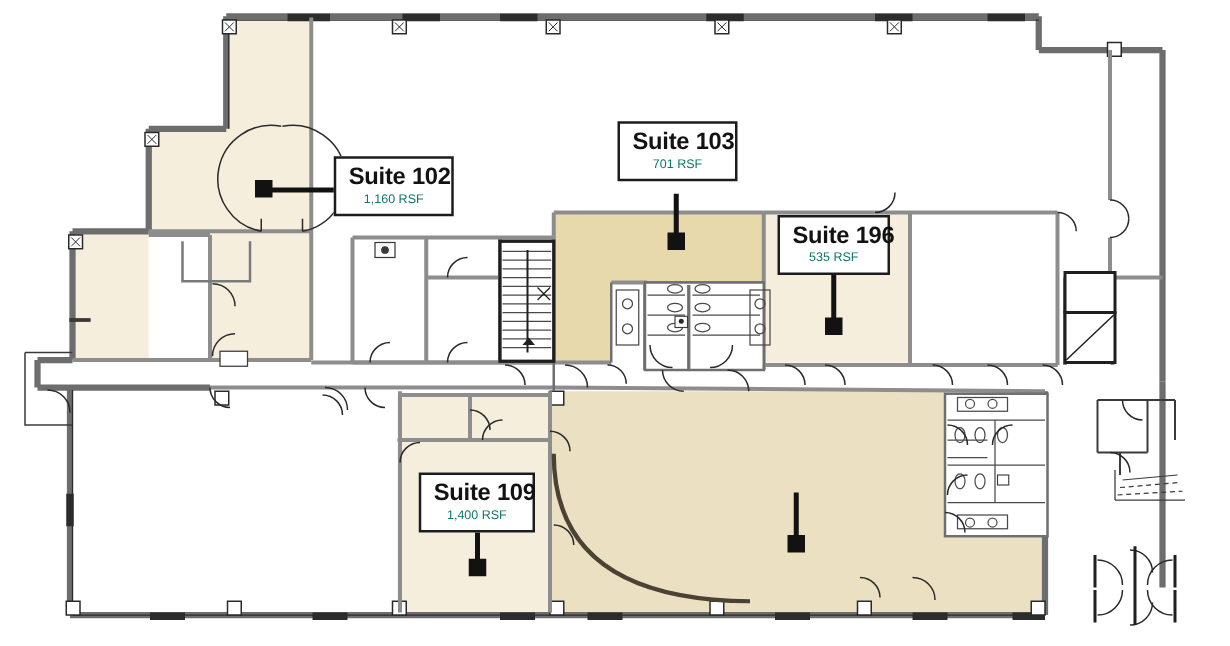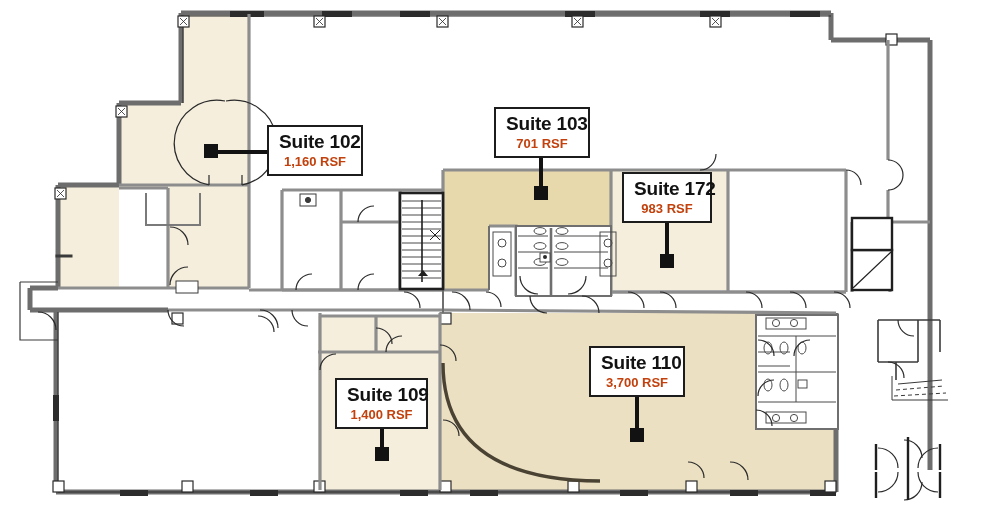--- a/index.html
+++ b/index.html
@@ -38,25 +38,24 @@
   .callout .c-title {
     display: block;
     font-size: 19px;
     font-weight: bold;
     color: #121212;
     letter-spacing: -0.2px;
     white-space: nowrap;
   }
   .callout .c-sub {
     display: block;
-    font-size: 13px;
-    color: #c2410c;
+    font-size: 10px;
+    color: #0f766e;
     margin-top: 4px;
     white-space: nowrap;
-    font-weight: bold;
   }
   .leader {
     position: absolute;
     background: #121212;
     z-index: 35;
   }
   .leader.vert { width: 4px; }
   .leader.horiz { height: 4px; }
   .dot {
     position: absolute;
@@ -444,33 +443,29 @@
   <div class="dot" style="left:375px; top:447px;"></div>
 
   <div class="leader vert" style="left:635px; top:394px; height:42px;"></div>
   <div class="dot" style="left:630px; top:428px;"></div>
 
   <div class="callout" style="left:267px; top:125px; width:96px;">
     <span class="c-title">Suite 102</span>
     <span class="c-sub">1,160 RSF</span>
   </div>
 
-  <div class="callout" style="left:494px; top:107px; width:96px;">
+  <div class="callout" style="left:494px; top:97px; width:96px;">
     <span class="c-title">Suite 103</span>
     <span class="c-sub">701 RSF</span>
   </div>
 
   <div class="callout" style="left:622px; top:172px; width:90px;">
-    <span class="c-title">Suite 172</span>
-    <span class="c-sub">983 RSF</span>
+    <span class="c-title">Suite 196</span>
+    <span class="c-sub">535 RSF</span>
   </div>
 
   <div class="callout" style="left:335px; top:378px; width:93px;">
     <span class="c-title">Suite 109</span>
     <span class="c-sub">1,400 RSF</span>
   </div>
 
-  <div class="callout" style="left:589px; top:346px; width:96px;">
-    <span class="c-title">Suite 110</span>
-    <span class="c-sub">3,700 RSF</span>
-  </div>
 
 </div>
 
 </body></html>

